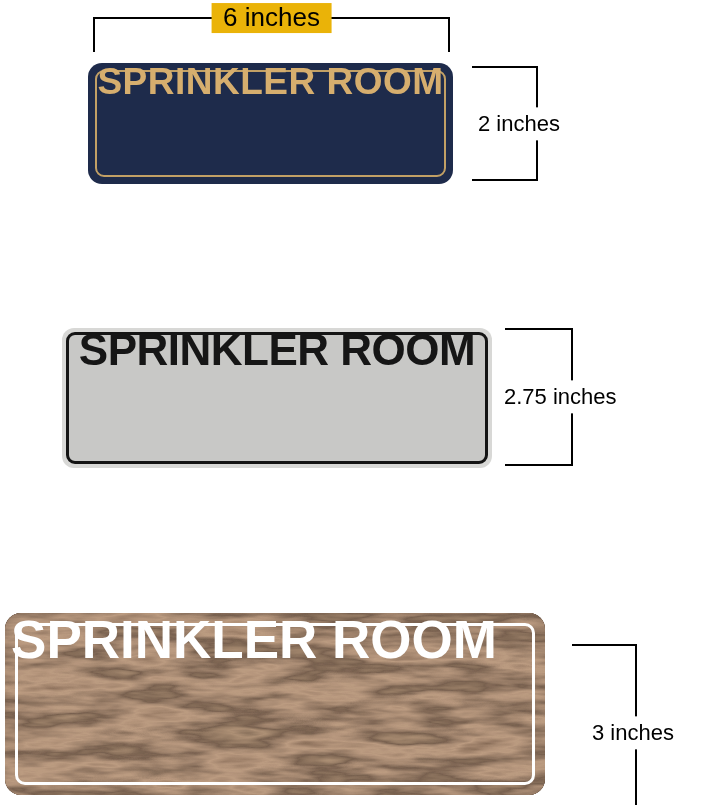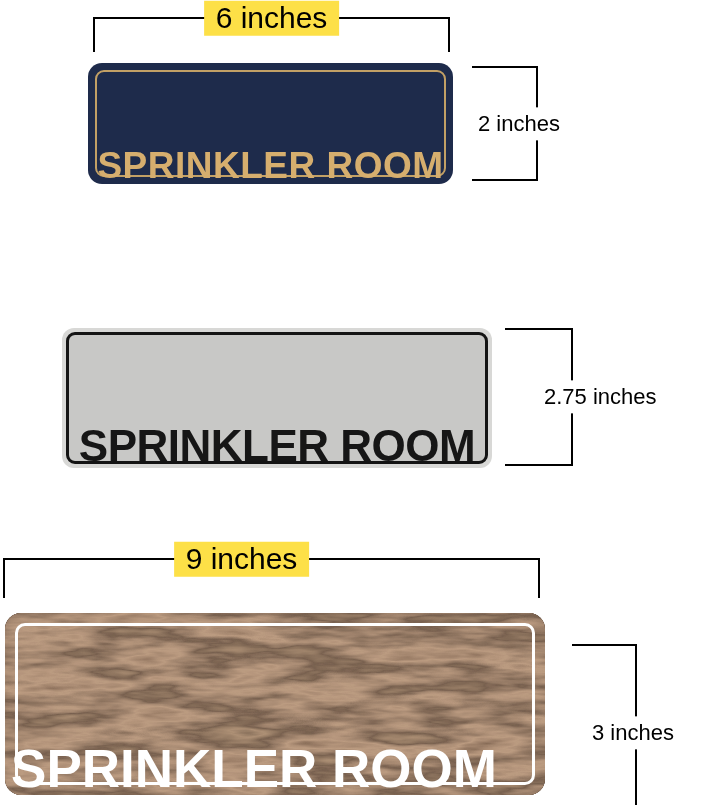--- a/index.html
+++ b/index.html
@@ -14,40 +14,40 @@
   
   .dim-top {
     position: absolute;
     border-top: 2px solid #000;
     border-left: 2px solid #000;
     border-right: 2px solid #000;
   }
   .dim-top .dim-label {
     position: absolute; left: 50%; top: -1px;
     transform: translate(-50%, -50%);
-    background: #fde047; padding: 0 12px;
-    font-size: 30px; color: #000; white-space: nowrap; line-height: 1.15;
+    background: #eab308; padding: 0 12px;
+    font-size: 26px; color: #000; white-space: nowrap; line-height: 1.15;
   }
   .dim-right {
     position: absolute;
     border-top: 2px solid #000;
     border-right: 2px solid #000;
     border-bottom: 2px solid #000;
   }
   .dim-right .dim-label {
     position: absolute; top: 50%;
     transform: translateY(-50%);
     background: #ffffff; padding: 4px 6px;
     font-size: 22px; color: #000; white-space: nowrap; line-height: 1.15;
   }
 
   
   .sign {
     position: absolute;
-    display: flex; align-items: flex-end; justify-content: center;
+    display: flex; align-items: flex-start; justify-content: center;
     overflow: hidden;
   }
   .sign .inner-frame { position: absolute; pointer-events: none; }
   .sign .sign-text {
     position: relative; z-index: 2;
     font-weight: 700; line-height: 1; letter-spacing: 0.5px;
     white-space: nowrap;
   }
 
   
@@ -68,21 +68,21 @@
 
   
   #dim-w1 { left: 93px;  top: 17px;  width: 357px; height: 35px; }
   #dim-w2 { left: 63px;  top: 275px; width: 419px; height: 30px; }
   #dim-w3 { left: 3px;   top: 558px; width: 537px; height: 40px; }
   #dim-w3 .dim-label { margin-left: -30px; }
 
   #dim-h1 { left: 472px; top: 66px;  width: 66px; height: 115px; }
   #dim-h1 .dim-label { left: 0; }
   #dim-h2 { left: 505px; top: 328px; width: 68px; height: 138px; }
-  #dim-h2 .dim-label { left: -7px; margin-left: 40px; }
+  #dim-h2 .dim-label { left: -7px; }
   #dim-h3 { left: 572px; top: 617px; width: 65px; height: 178px; margin-top: 27px; }
   #dim-h3 .dim-label { left: 14px; }
 </style>
 </head>
 <body>
 
 <div class="canvas">
 
   <div class="dim-top" id="dim-w1">
     <span class="dim-label">6 inches</span>
@@ -100,23 +100,20 @@
 
   <div class="sign sign-silver" style="background: rgb(216, 216, 214);">
     <div class="fill" style="background: rgb(200, 200, 198); border-color: rgb(20, 20, 20);"></div>
     <span class="sign-text" style="color: rgb(22, 22, 22);">SPRINKLER ROOM</span>
   </div>
 
   <div class="dim-right" id="dim-h2">
     <span class="dim-label">2.75 inches</span>
   </div>
 
-  <div class="dim-top" id="dim-w3">
-    <span class="dim-label">9 inches</span>
-  </div>
 
   <div class="sign sign-wood" style="background: rgb(75, 55, 40);">
     <svg class="wood-texture" width="540" height="182" viewBox="0 0 540 182" preserveAspectRatio="none" xmlns="http://www.w3.org/2000/svg">
       <defs>
         <filter id="woodgrain" x="0" y="0" width="100%" height="100%">
           <feTurbulence type="fractalNoise" baseFrequency="0.011 0.062" numOctaves="4" seed="8" result="n"></feTurbulence>
           <feColorMatrix in="n" type="saturate" values="0" result="g"></feColorMatrix>
           <feComponentTransfer in="g">
             <feFuncR type="table" tableValues="0.14 0.42 0.19 0.50 0.23 0.33"></feFuncR>
             <feFuncG type="table" tableValues="0.09 0.28 0.12 0.33 0.14 0.21"></feFuncG>

